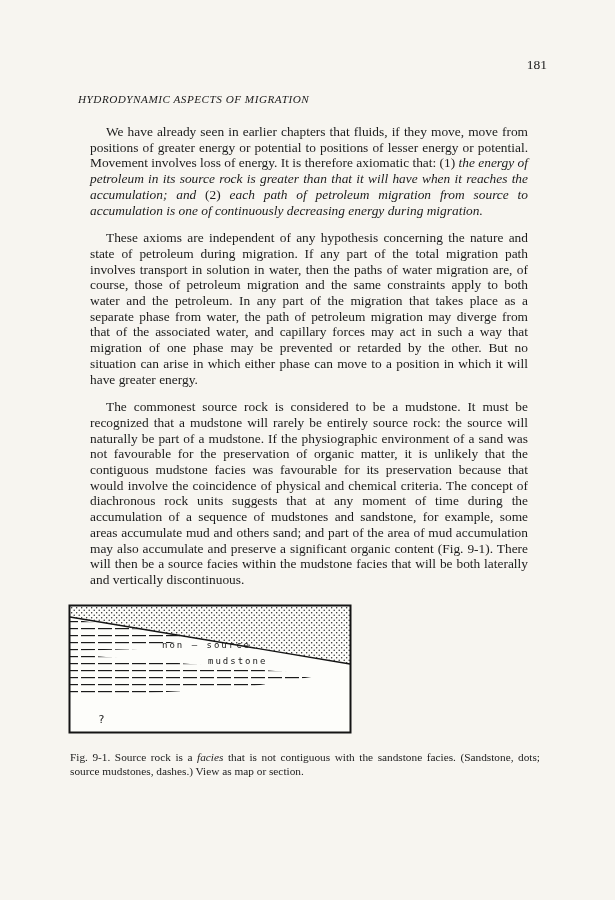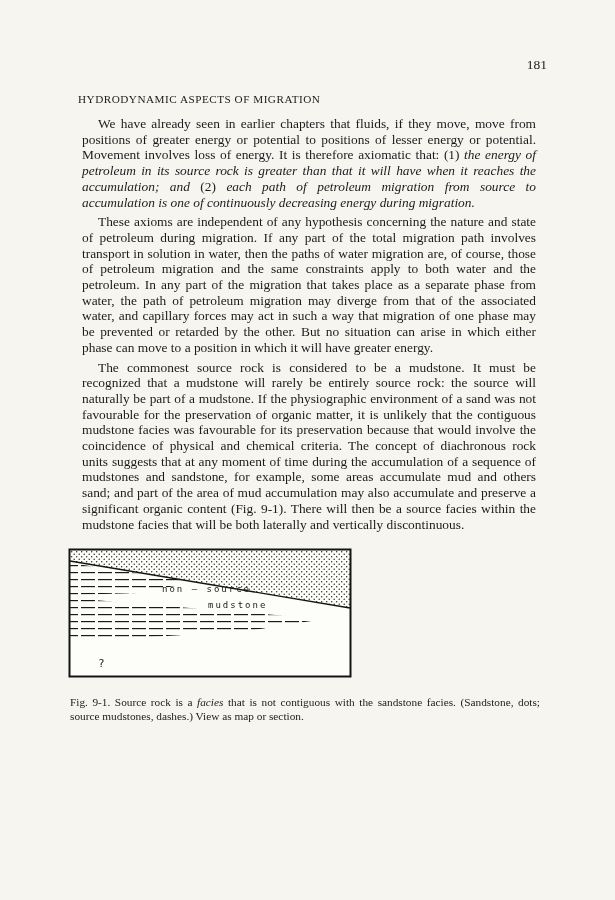--- a/index.html
+++ b/index.html
@@ -18,30 +18,31 @@
   .pageno {
     position: absolute;
     top: 57px; right: 68px;
     font-size: 13.5px;
   }
   .running-head {
     position: absolute;
     top: 93px; left: 78px;
     font-size: 11.2px;
     letter-spacing: 0.5px;
+    font-style: italic;
   }
   .content {
     position: absolute;
     top: 112px; left: 78px;
     width: 462px;
     font-size: 13.4px;
     line-height: 15.7px;
     text-align: justify;
   }
-  .content p { margin: 4px; text-indent: 16px; }
+  .content p { margin: 12px; text-indent: 16px; }
   em { font-style: italic; }
   .figure-wrap {
     margin: 16px 0 0 -10px;
     width: 284px;
   }
   .caption {
     margin: 13px 0 0 -8px;
     width: 470px;
     font-size: 11.3px;
     line-height: 14px;

